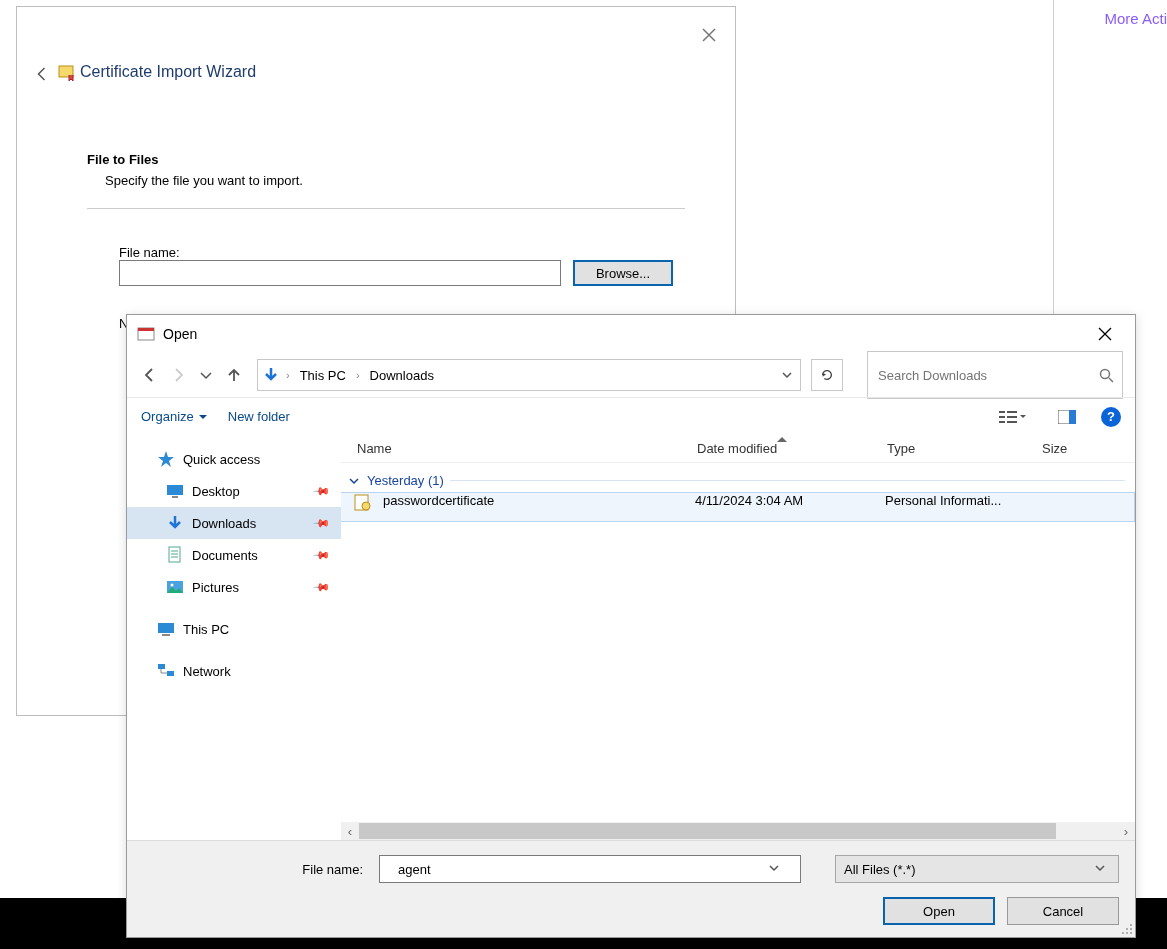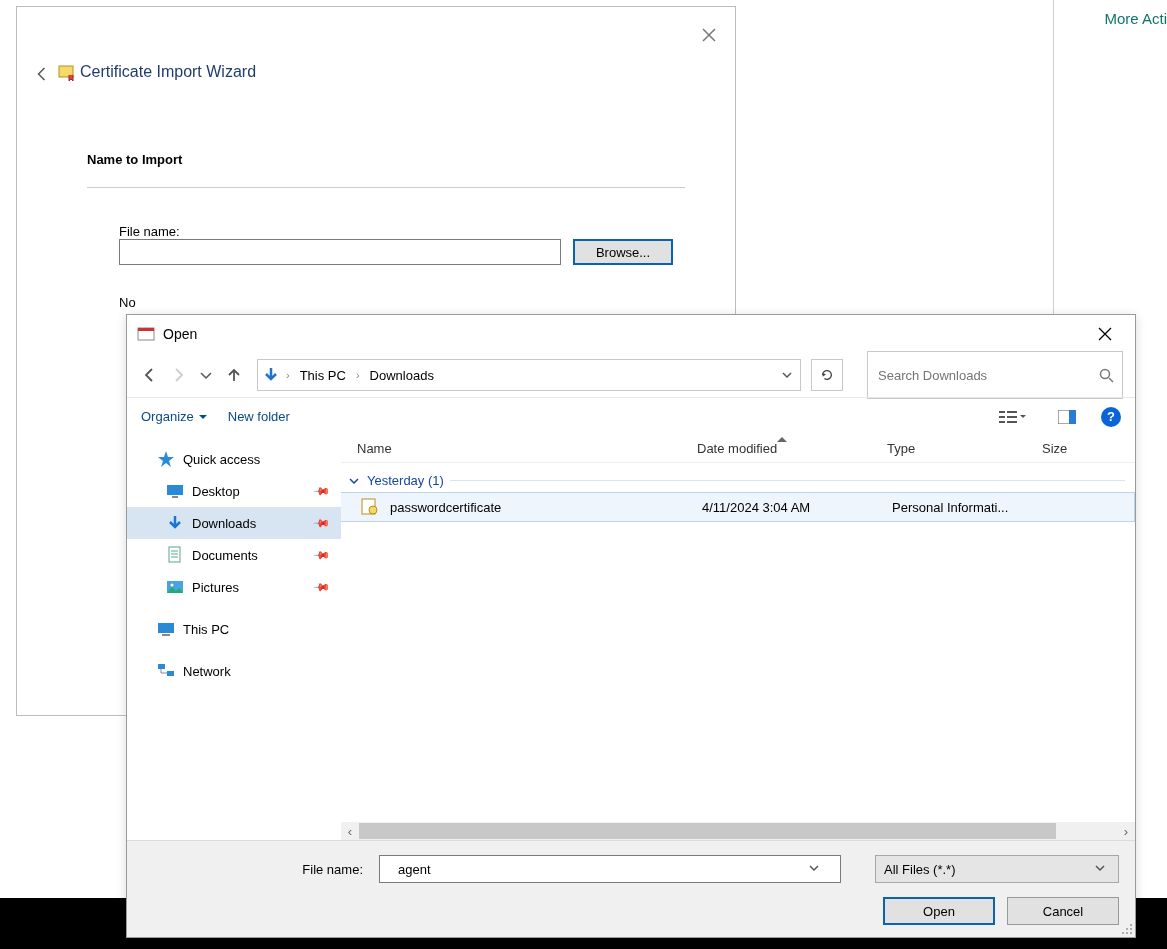--- a/index.html
+++ b/index.html
@@ -13,21 +13,21 @@
     overflow: hidden;
     position: relative;
   }
 
   
   .more-actions {
     position: absolute;
     top: 6px;
     right: 0;
     font-size: 15px;
-    color: #0f766e;
+    color: #8b5cf6;
     padding: 4px 0;
   }
 
   
   .right-sep {
     position: absolute;
     top: 0;
     right: 113px;
     width: 1px;
     height: 715px;
@@ -268,23 +268,23 @@
     display:flex; align-items:center;
     color:#1746a2;
     padding: 10px 0 4px 6px;
     gap:6px;
   }
   .group .line { flex:1; height:1px; background:#d7e4f2; margin-right:10px; }
   .chev { width:14px; height:14px; }
 
   .filerow {
     display:flex;
-    align-items:center;
+    align-items:flex-start;
     height: 30px;
-    padding-left: 19px;
+    padding-left: 12px;
     background:#eef5fc;
     border:1px solid #b8d4f0;
     border-left:none;
     font-size:13px;
     cursor:pointer;
   }
   .filerow .ficon { width:20px; height:20px; margin-right:10px; display:flex; }
   .filerow .fname { width: 312px; }
   .filerow .fdate { width: 190px; }
   .filerow .ftype { width: 155px; white-space:nowrap; overflow:hidden; text-overflow:ellipsis; }
@@ -308,21 +308,21 @@
   .fncombo {
     flex:1; height:28px;
     border:1px solid #7a7a7a;
     background:#fff;
     display:flex; align-items:center;
     padding: 0 16px;
   }
   .fncombo input { flex:1; border:none; outline:none; font-size:13px; background:transparent;}
   .fncombo .dd, .filter .dd { width:16px; color:#555; cursor:pointer; }
   .filter {
-    width: 244px; height:28px;
+    width: 284px; height:28px;
     border:1px solid #a7a7a7;
     background:#e5e5e5;
     display:flex; align-items:center;
     padding:0 8px;
     margin-left:24px;
     cursor:pointer;
   }
   .filter span { flex:1; }
   .btnrow { display:flex; justify-content:flex-end; gap:12px; margin-top:14px; }
   .btn {
@@ -363,21 +363,22 @@
     </div>
     <div class="wizard-icon">
       <svg viewBox="0 0 20 20">
           <rect x="2" y="3" width="14" height="11" fill="#f6d96b" stroke="#b98f1a"></rect>
           <path d="M12 12 L12 18 L14 16 L16 18 L16 12" fill="#d44" stroke="#a22"></path>
         </svg>
     </div>
     <div class="wizard-title">Certificate Import Wizard</div>
   </div>
   <div class="wizard-body">
-    <div class="wizard-section-title">Name to Import</div>
+    <div class="wizard-section-title">File to Files</div>
+    <div class="wizard-section-sub">Specify the file you want to import.</div>
     <hr class="wizard-hr">
     <div class="wizard-filename-label">File name:</div>
     <div class="wizard-filename-row">
       <input class="wizard-filename-input" value="" style="">
       <div class="wizard-browse">Browse...</div>
     </div>
     <div class="wizard-note">No</div>
   </div>
 </div>
 

